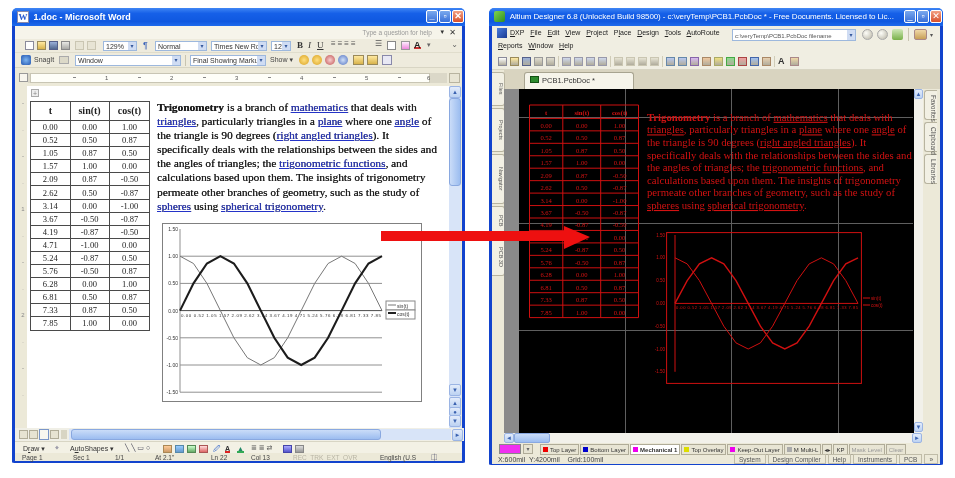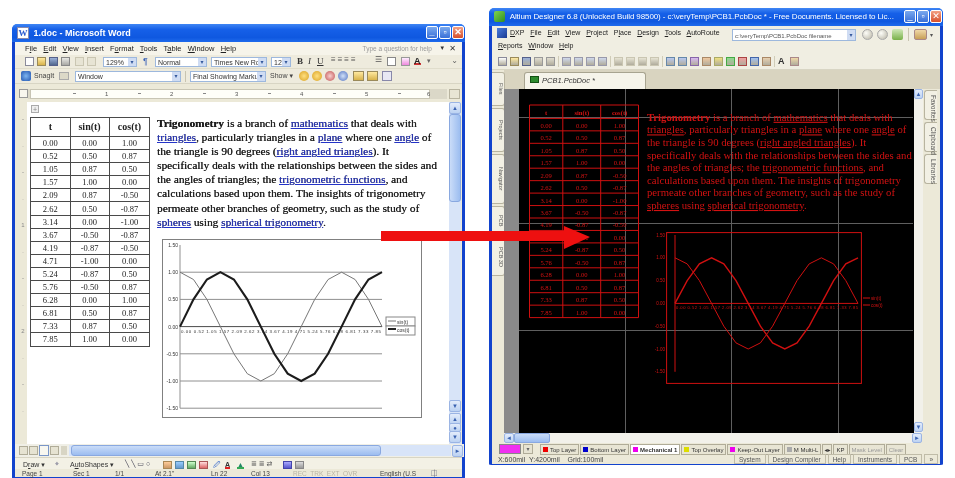--- a/index.html
+++ b/index.html
@@ -34,32 +34,31 @@
  border-radius:3px 0 0 3px;margin-top:2px;}
 .ltab{display:inline-block;height:11px;border:1px solid #b0ac98;background:#e8e5d4;color:#333;
  font-size:6px;line-height:10px;padding:0 2px;margin-right:1px;vertical-align:top;white-space:nowrap;}
 .ltab .sq{display:inline-block;width:5px;height:5px;margin-right:2px;}
 .abtn{display:inline-block;height:10px;border:1px solid #c0bca8;background:#ece9d8;color:#555;
  font-size:6.5px;line-height:9px;padding:0 4px;margin-left:2px;vertical-align:top;white-space:nowrap;}
 </style>
 </head>
 <body>
 
-<div class="win" id="ww" style="left:12px;top:24px;width:453px;height:455px;">
+<div class="win" id="ww" style="left:12px;top:8px;width:453px;height:455px;">
   <div class="tbar">
     <span style="display:inline-block;width:12px;height:12px;background:#fff;border:1px solid #88a;
       margin:3px 2px 0 5px;vertical-align:top;color:#2a5bd0;font-size:9px;line-height:11px;text-align:center;font-family:'Liberation Serif',serif;">W</span>
     1.doc - Microsoft Word
     <span class="tbtn" style="right:27px;">_</span>
     <span class="tbtn" style="right:14px;">▫</span>
     <span class="tbtn cls" style="right:1px;">✕</span>
   </div>
 
   <div class="abs" style="left:0;top:18px;width:447px;height:13px;background:#f6f4ea;">
-    <span class="mtxt" style="position:absolute;left:10px;top:2px;">F<u>i</u>le&nbsp;&nbsp; <u>E</u>dit&nbsp;&nbsp; <u>V</u>iew&nbsp;&nbsp; <u>I</u>nsert&nbsp;&nbsp; F<u>o</u>rmat&nbsp;&nbsp; <u>T</u>ools&nbsp;&nbsp; T<u>a</u>ble&nbsp;&nbsp; <u>W</u>indow&nbsp;&nbsp; <u>H</u>elp</span>
     <span style="position:absolute;right:30px;top:3px;font-size:6.5px;color:#999;">Type a question for help</span>
     <span style="position:absolute;right:18px;top:2px;font-size:7px;color:#333;">▾</span>
     <span style="position:absolute;right:6px;top:2px;font-size:8px;color:#333;">✕</span>
   </div>
 
   <div class="abs" id="wtb1" style="left:0;top:31px;width:447px;height:14px;background:#eeebdd;border-bottom:1px solid #e0ddcc;">
     <span class="ic" style="left:10px;top:2px;background:#fdfdfd;border:1px solid #8a8a9a;"></span>
     <span class="ic" style="left:22px;top:2px;background:linear-gradient(180deg,#ffe9a0,#d8b34c);border:1px solid #9a8a5a;"></span>
     <span class="ic" style="left:34px;top:2px;background:linear-gradient(180deg,#9ab0d8,#52688e);border:1px solid #55608a;"></span>
     <span class="ic" style="left:46px;top:2px;background:linear-gradient(180deg,#e8e8e4,#a8a8a4);border:1px solid #888;"></span>
@@ -365,21 +364,21 @@
     <span class="ic" style="left:234px;top:3px;background:linear-gradient(180deg,#90d890,#b0ac9c);border:1px solid #4a4;"></span>
     <span class="ic" style="left:246px;top:3px;background:linear-gradient(180deg,#f0a0a0,#b0ac9c);border:1px solid #a44;"></span>
     <span class="ic" style="left:258px;top:3px;background:linear-gradient(180deg,#a0c0f0,#b0ac9c);border:1px solid #46a;"></span>
     <span class="ic" style="left:270px;top:3px;background:linear-gradient(180deg,#e8d0b0,#b0ac9c);border:1px solid #a86;"></span>
     <span style="position:absolute;left:282px;top:2px;width:1px;height:11px;background:#d0ccb8;"></span>
     <span style="position:absolute;left:286px;top:2px;font-size:9px;font-weight:bold;color:#333;">A</span>
     <span class="ic" style="left:298px;top:3px;background:linear-gradient(180deg,#f0d8a8,#b0ac9c);border:1px solid #a88;"></span>
   </div>
 
   <div class="abs" id="atab" style="left:12px;top:62px;width:436px;height:19px;background:#d9d4c0;">
-    <div style="position:absolute;left:20px;top:2px;width:122px;height:17px;background:#f6f4ea;border:1px solid #a8a490;border-bottom:0;border-radius:3px 3px 0 0;font-size:7.5px;color:#333;line-height:16px;font-style:italic;">
+    <div style="position:absolute;left:20px;top:2px;width:110px;height:17px;background:#f6f4ea;border:1px solid #a8a490;border-bottom:0;border-radius:3px 3px 0 0;font-size:7.5px;color:#333;line-height:16px;">
       <span style="display:inline-block;width:9px;height:7px;background:#2e8b2e;border:1px solid #145214;margin:0 3px 0 5px;"></span>PCB1.PcbDoc *
     </div>
   </div>
 
   <div class="abs" id="altabs" style="left:0;top:62px;width:12px;height:363px;background:#ece9d8;">
     <div class="atabv" style="height:34px;">Files</div>
     <div class="atabv" style="height:44px;">Projects</div>
     <div class="atabv" style="height:50px;">Navigator</div>
     <div class="atabv" style="height:30px;">PCB</div>
     <div class="atabv" style="height:38px;">PCB 3D</div>

